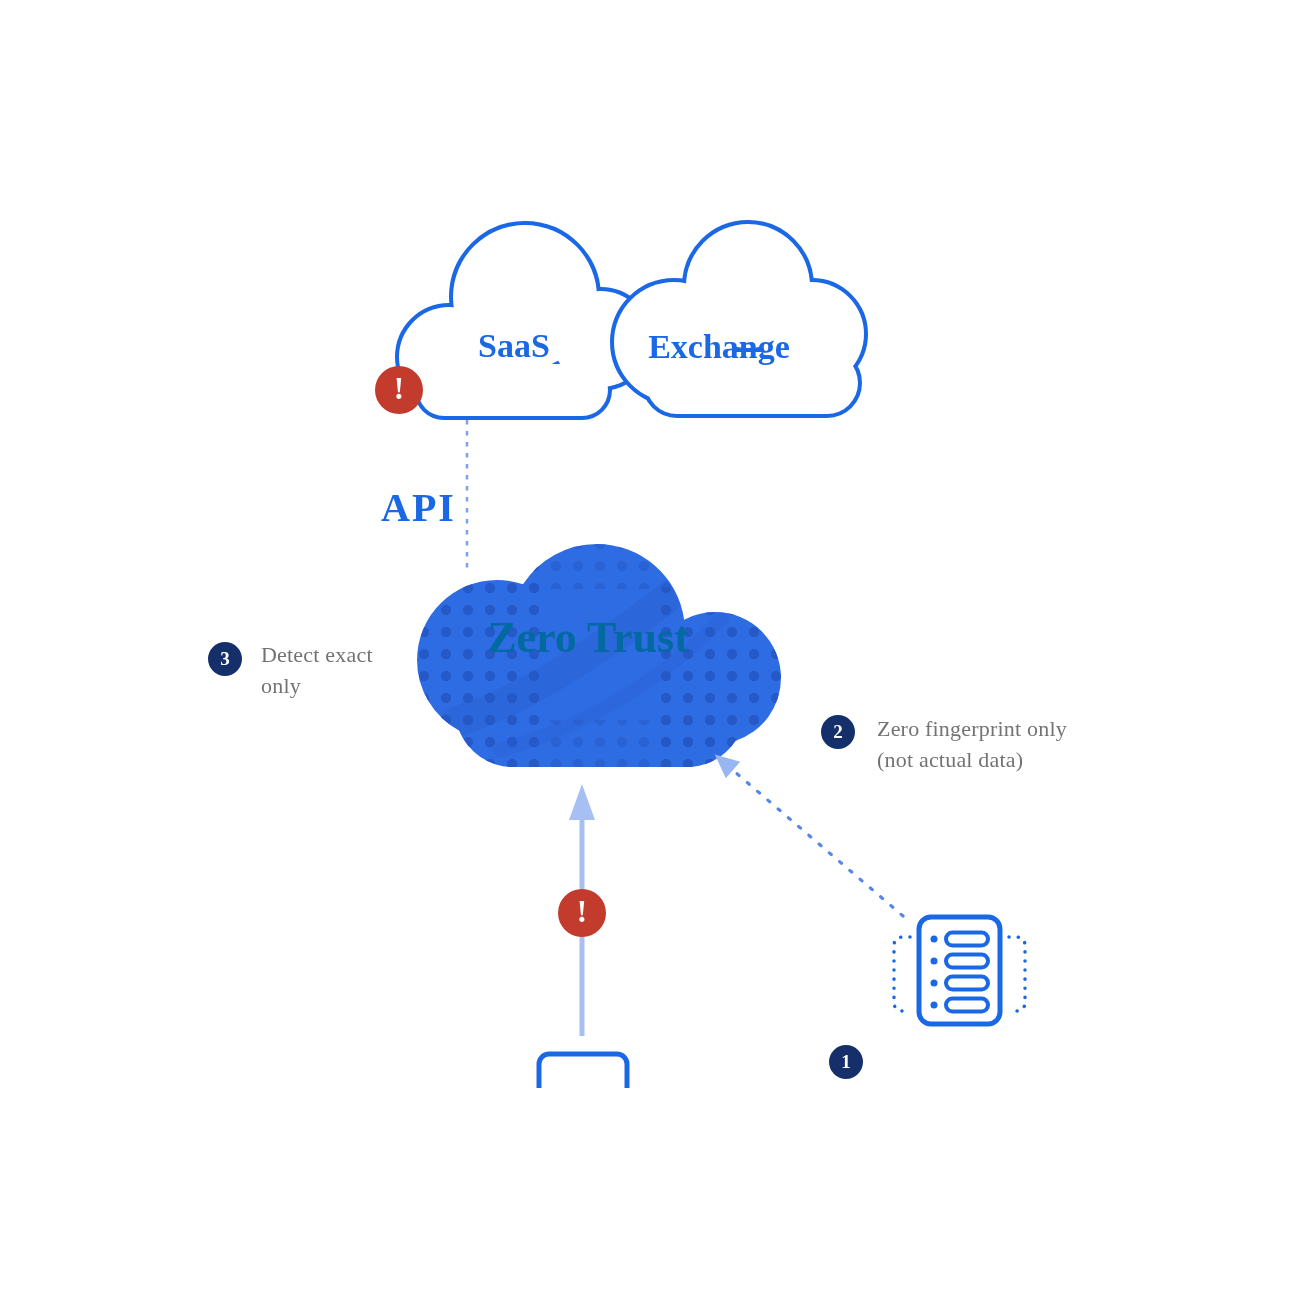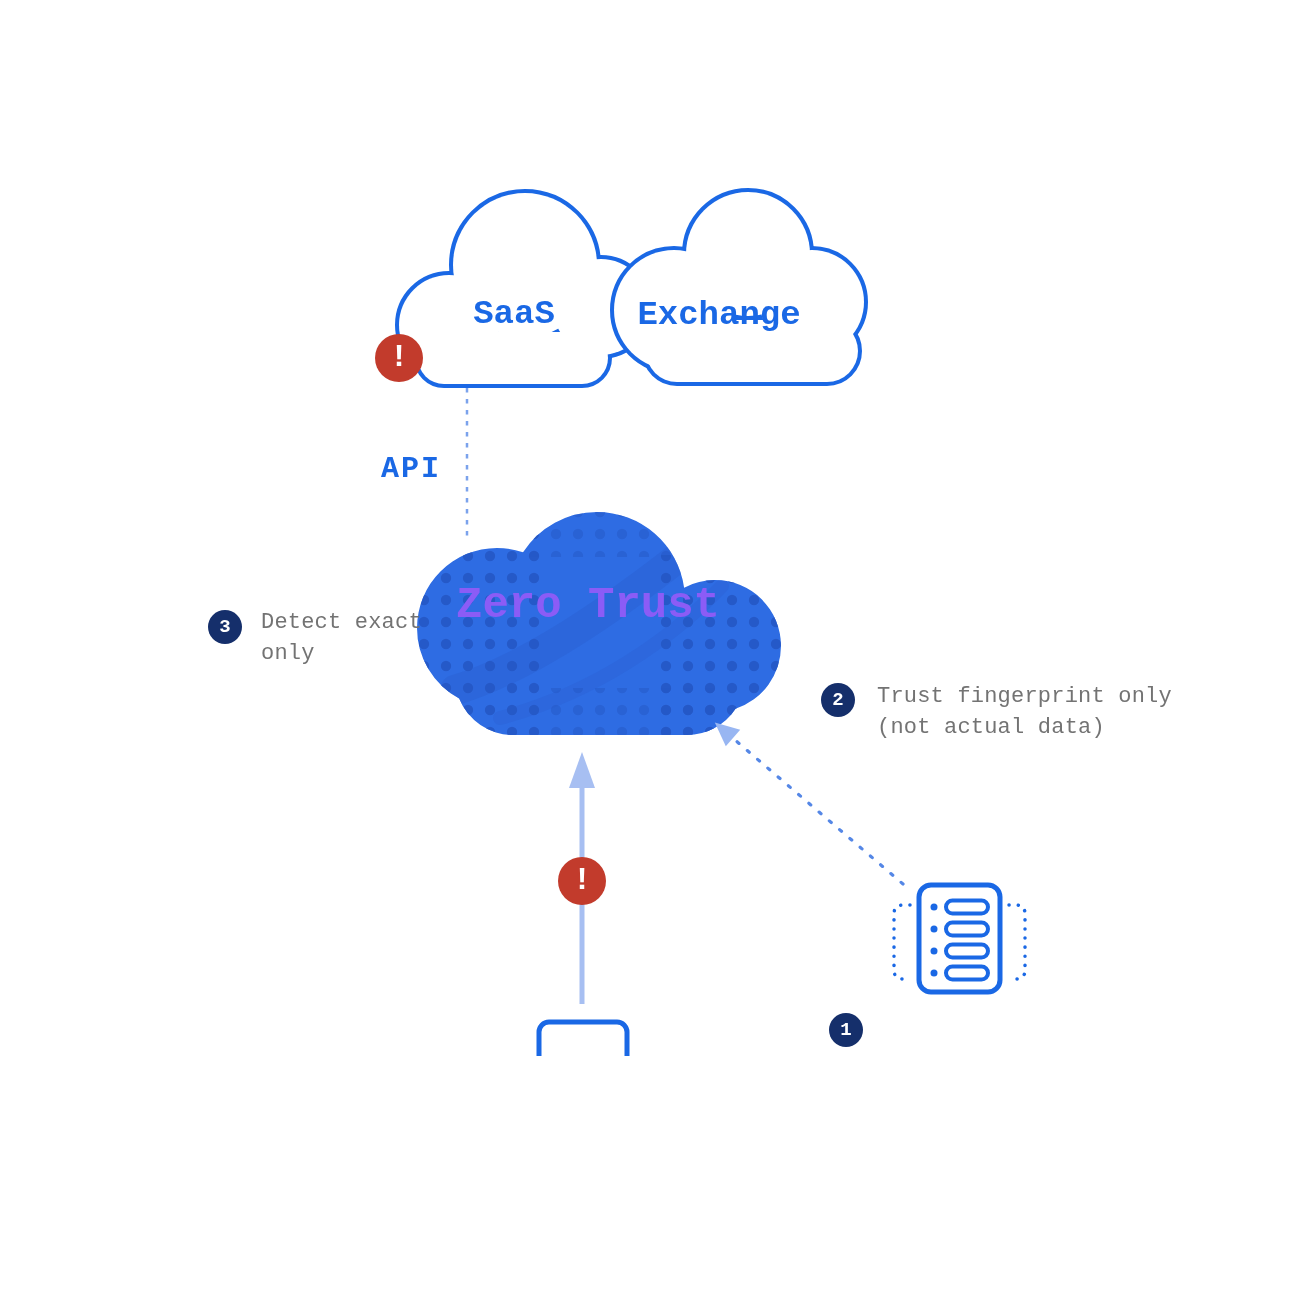--- a/index.html
+++ b/index.html
@@ -1,39 +1,40 @@
 <!DOCTYPE html>
 <html><head>
 <meta charset="utf-8">
 <style>
   html,body{margin:0;padding:0;background:#ffffff;}
   .canvas{
     position:relative;
     width:1300px;height:1056px;
     background:#ffffff;
-    font-family:Liberation Mono, monospace;
+    font-family:Liberation Serif, serif;
     overflow:hidden;
+    margin-top:32px;
   }
   .canvas svg{position:absolute;left:0;top:0;}
   .abs{position:absolute;}
   .cloud-label{
     color:#1A68E5;
     font-weight:bold;
     font-size:34px;
     transform:translateX(-50%);
     white-space:nowrap;
   }
   .api-label{
     color:#1A68E5;
     font-weight:bold;
-    font-size:30px;
+    font-size:40px;
     letter-spacing:2px;
   }
   .zte-label{
-    color:#8b5cf6;
+    color:#0369a1;
     font-weight:bold;
     font-size:44px;
     line-height:45px;
     text-align:center;
     transform:translateX(-50%);
     white-space:nowrap;
   }
   .zte-label span{display:block;}
   .step-badge{
     width:34px;height:34px;
@@ -171,19 +172,19 @@
   </div>
 
   <div class="abs step-badge" style="left:208px;top:610px;">3</div>
   <div class="abs step-label" style="left:261px;top:607px;">
     <span>Detect exact</span>
     <span>only</span>
   </div>
 
   <div class="abs step-badge" style="left:821px;top:683px;">2</div>
   <div class="abs step-label" style="left:877px;top:681px;">
-    <span>Trust fingerprint only</span>
+    <span>Zero fingerprint only</span>
     <span>(not actual data)</span>
   </div>
 
   <div class="abs step-badge" style="left:829px;top:1013px;">1</div>
 
 </div>
 
 </body></html>

